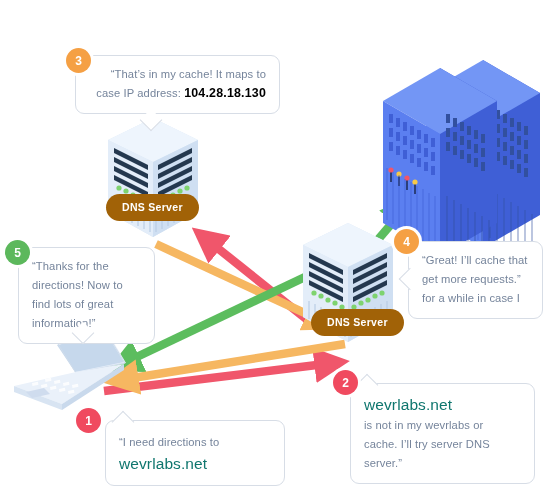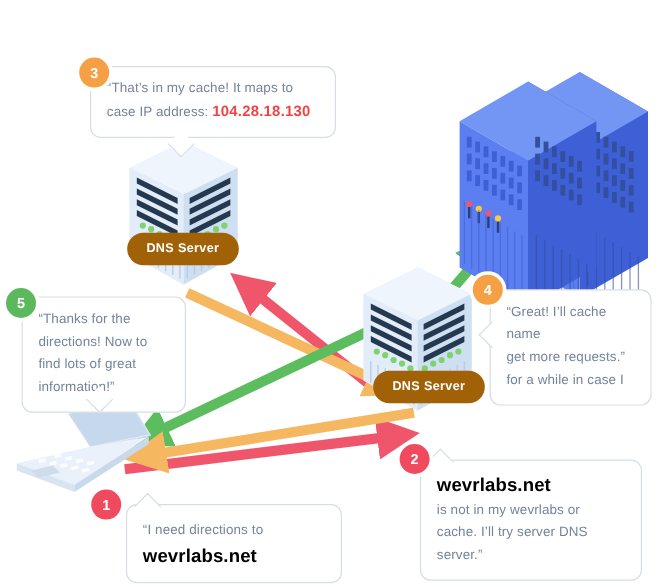--- a/index.html
+++ b/index.html
@@ -36,29 +36,29 @@
     background: #ffffff;
     border: 1.3px solid #d7dde6;
     border-radius: 9px;
     color: #75849b;
     font-size: 11.2px;
     line-height: 19px;
     letter-spacing: 0.1px;
     padding: 9px 13px 10px 13px;
   }
   .callout .ip {
-    color: #ef4444;
+    color: #000000;
     font-weight: bold;
     font-size: 12.4px;
     letter-spacing: 0.2px;
   }
   .callout .dom {
     display: block;
-    color: #000000;
-    font-weight: bold;
+    color: #0f766e;
+    font-weight: normal;
     font-size: 15.5px;
     line-height: 23px;
     letter-spacing: 0.1px;
   }
 
   
   .badge {
     position: absolute;
     width: 25px;
     height: 25px;
@@ -437,40 +437,40 @@
         <rect x="59" y="389" width="6" height="3" transform="rotate(-11 59 389)"></rect>
         <rect x="68" y="391" width="6" height="3" transform="rotate(-11 68 391)"></rect>
       </g>
 
       <polygon points="26,392 44,388 50,394 32,398" fill="#cfdcee"></polygon>
     </g>
   </svg>
 
   <div class="layer" id="callout-layer">
 
-    <div class="callout" id="c3" style="left:75px; top:55px; width:205px;">
+    <div class="callout" id="c3" style="left:75px; top:55px; width:205px;text-align:right;">
       <div>“That’s in my cache! It maps to</div>
       <div>
         <span>case IP address: </span><span class="ip">104.28.18.130</span>
       </div>
     </div>
     <div class="tail down" style="left:143px; top:112px;"></div>
     <div class="badge" style="left:66px; top:48px; background:#f5a044;">3</div>
 
     <div class="callout" id="c5" style="left:18px; top:247px; width:137px;">
       <div>“Thanks for the</div>
       <div>directions! Now to</div>
       <div>find lots of great</div>
       <div>information!”</div>
     </div>
     <div class="tail down" style="left:75px; top:325px;"></div>
     <div class="badge" style="left:5px; top:240px; background:#5cb85c;">5</div>
 
     <div class="callout" id="c4" style="left:408px; top:241px; width:135px;">
-      <div>“Great! I’ll cache name</div>
+      <div>“Great! I’ll cache that</div>
       <div>get more requests.”</div>
       <div>for a while in case I</div>
     </div>
     <div class="tail left" style="left:402px; top:271px;"></div>
     <div class="badge" style="left:394px; top:229px; background:#f5a044;">4</div>
 
     <div class="callout" id="c2" style="left:350px; top:383px; width:185px;">
       <div class="dom">wevrlabs.net</div>
       <div>is not in my wevrlabs or</div>
       <div>cache. I’ll try server DNS</div>

